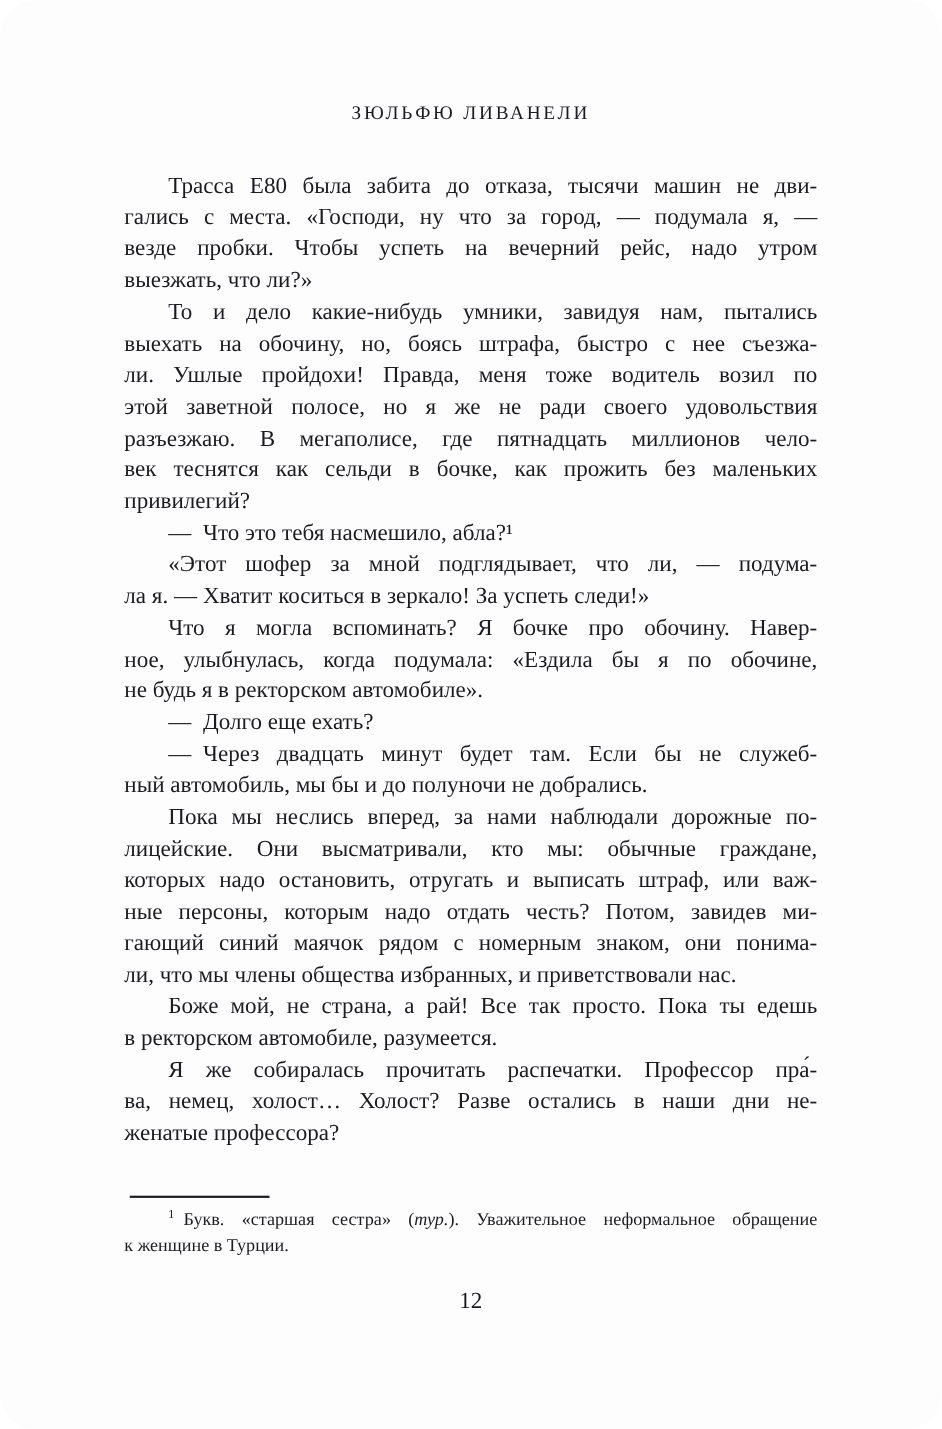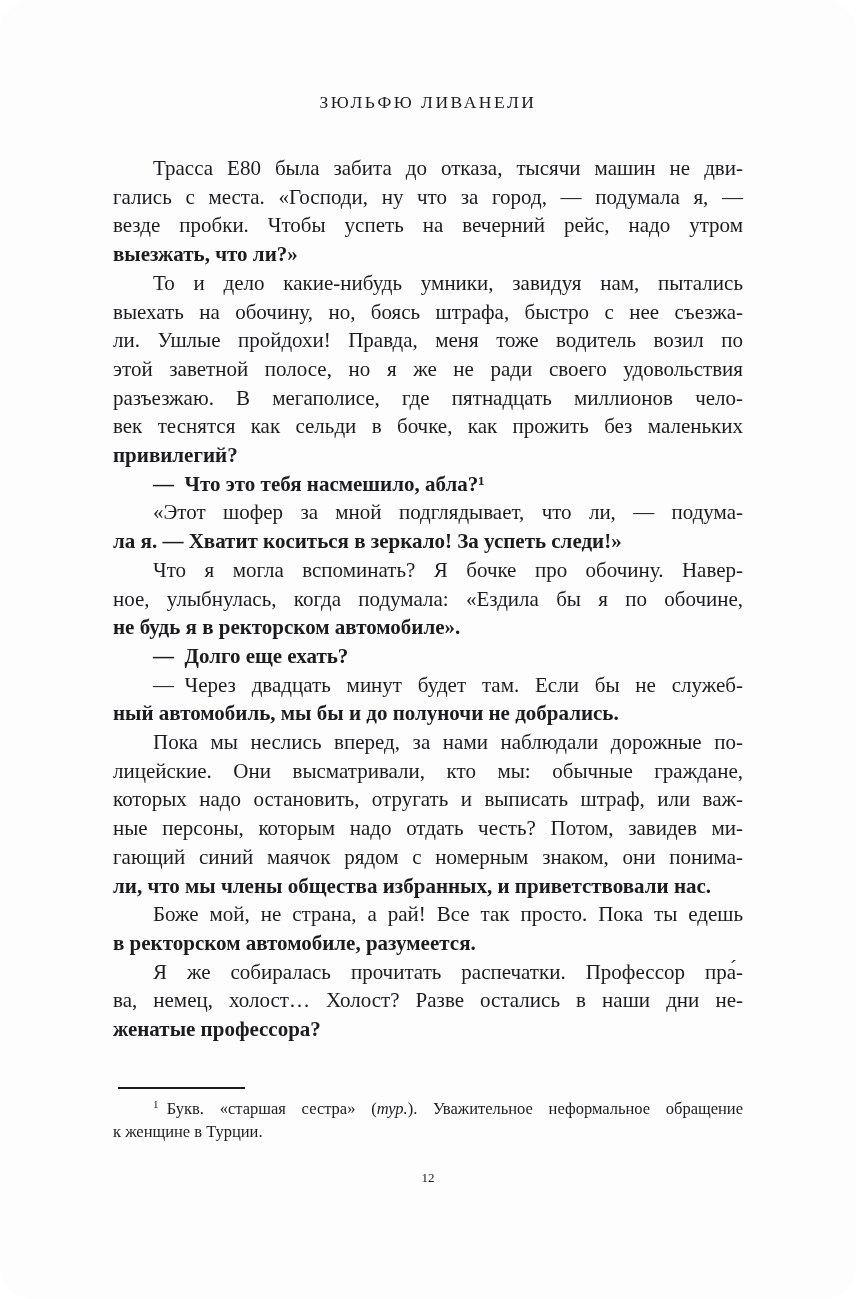--- a/index.html
+++ b/index.html
@@ -36,21 +36,20 @@
   .text-line {
     text-align: justify;
     text-align-last: justify;
     white-space: normal;
   }
   .text-line.first {
     text-indent: 40px;
   }
   .text-line.last {
     text-align-last: left;
-    font-weight: bold;
   }
   .footnote-rule {
     position: absolute;
     top: 1087px;
     left: 118px;
     width: 127px;
     height: 0;
     border-top: 2px solid var(--text-color, #1b1b20);
   }
   .footnote {
@@ -75,21 +74,21 @@
   }
   .footnote .fn-italic {
     font-style: italic;
   }
   .page-number {
     position: absolute;
     top: 1170px;
     left: 0;
     width: 100%;
     text-align: center;
-    font-size: 13px;
+    font-size: 21px;
   }
 </style>
 </head>
 <body>
 
 <div class="book-page" style="--text-color: #1b1b20; --bg-color: #fdfdfd;">
 
   <div class="running-header">ЗЮЛЬФЮ ЛИВАНЕЛИ</div>
 
   <div class="body-text">

